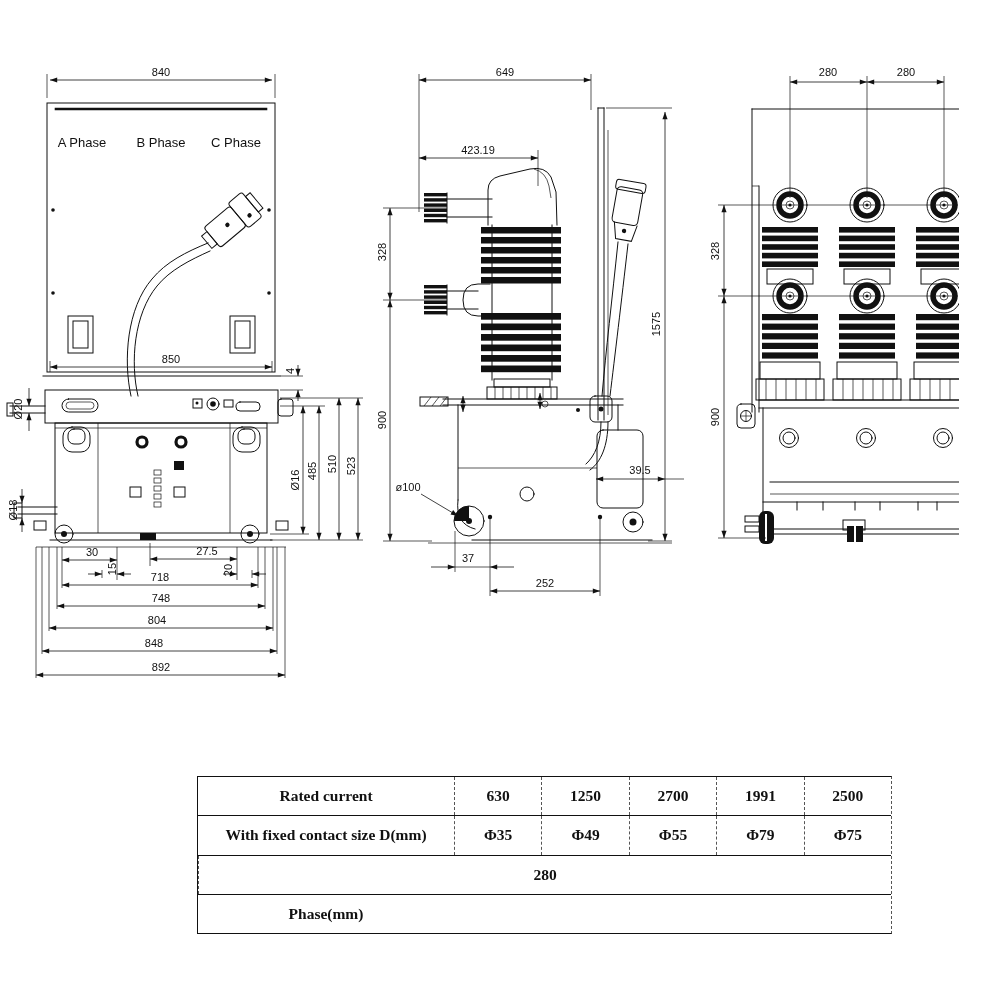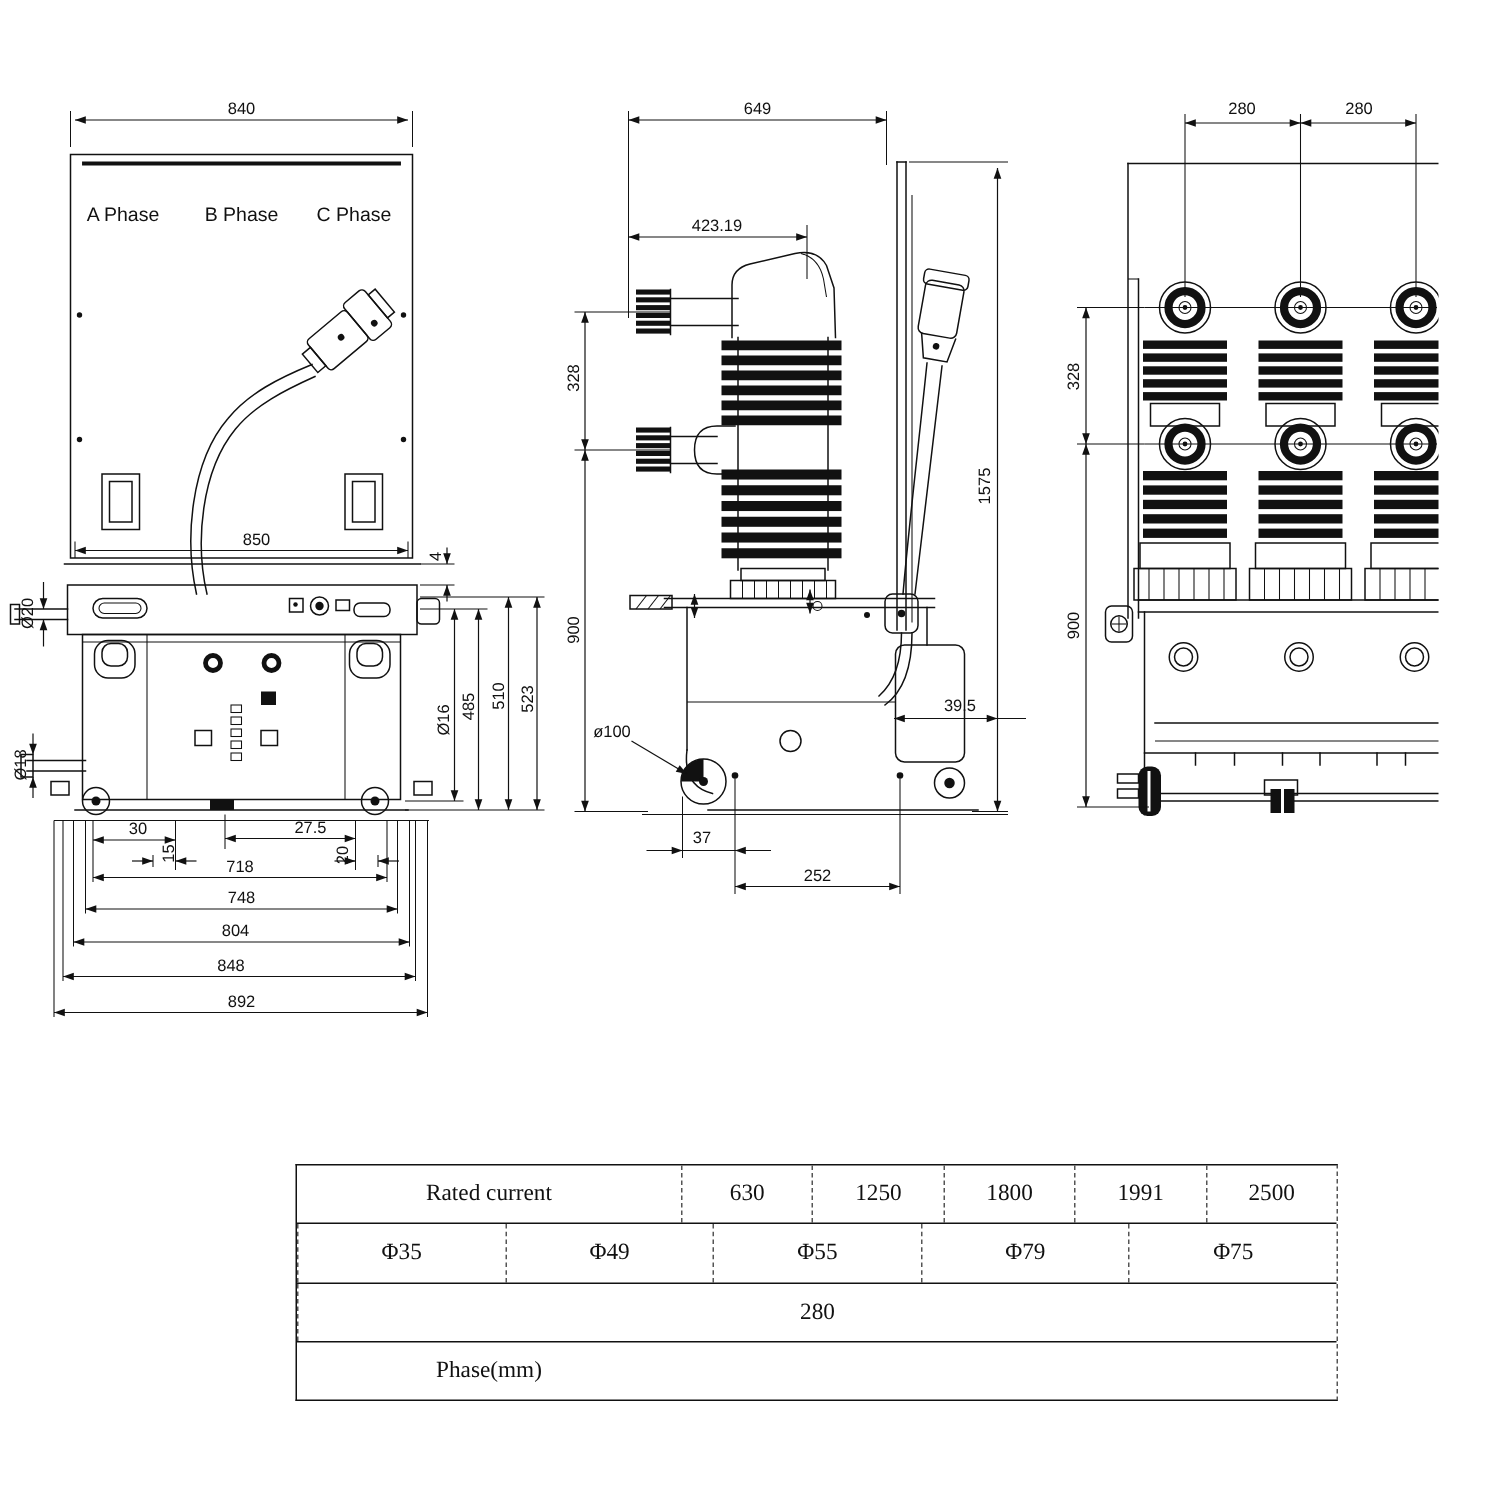--- a/index.html
+++ b/index.html
@@ -15,21 +15,21 @@
   .fil{fill:#111;stroke:none;}
   .ring{stroke:#111;fill:none;stroke-width:5.5;}
   .rng2{stroke:#111;fill:none;stroke-width:3.2;}
   .w{stroke:#fff;stroke-width:2;fill:none;}
   .spec-table{position:absolute;left:197px;top:776px;width:695px;height:158px;
     border:1.5px solid #111;border-right:1px dashed #555;box-sizing:border-box;
     font-family:"Liberation Serif",serif;font-size:15.5px;color:#111;
     display:flex;flex-direction:column;background:#fff;}
   .trow{flex:1;display:flex;}
   .trow + .trow{border-top:1.5px solid #111;}
-  .tcell{display:flex;align-items:center;justify-content:center;}
+  .tcell{display:flex;align-items:center;justify-content:center;font-weight:bold;}
   .tlabel{width:256px;}
   .tval{flex:1;border-left:1px dashed #555;}
 </style>
 </head>
 <body>
 
 <div id="page">
 <svg width="1000" height="760" viewBox="0 0 1000 760">
   <defs>
     <marker id="ar" viewBox="0 0 10 8" refX="9.5" refY="4" markerWidth="10" markerHeight="8" orient="auto-start-reverse">
@@ -427,25 +427,26 @@
     <text x="716" y="420" text-anchor="middle" class="d" transform="rotate(-90 716 417)">900</text>
   </g>
 </svg>
 
 
 <div class="spec-table">
   <div class="trow">
     <div class="tcell tlabel">Rated current</div>
     <div class="tcell tval">630</div>
     <div class="tcell tval">1250</div>
-    <div class="tcell tval">1800</div>
+    <div class="tcell tval">2700</div>
     <div class="tcell tval">1991</div>
     <div class="tcell tval">2500</div>
   </div>
   <div class="trow">
+    <div class="tcell tlabel">With fixed contact size D(mm)</div>
     <div class="tcell tval">Φ35</div>
     <div class="tcell tval">Φ49</div>
     <div class="tcell tval">Φ55</div>
     <div class="tcell tval">Φ79</div>
     <div class="tcell tval">Φ75</div>
   </div>
   <div class="trow">
     <div class="tcell tval">280</div>
   </div>
   <div class="trow">

